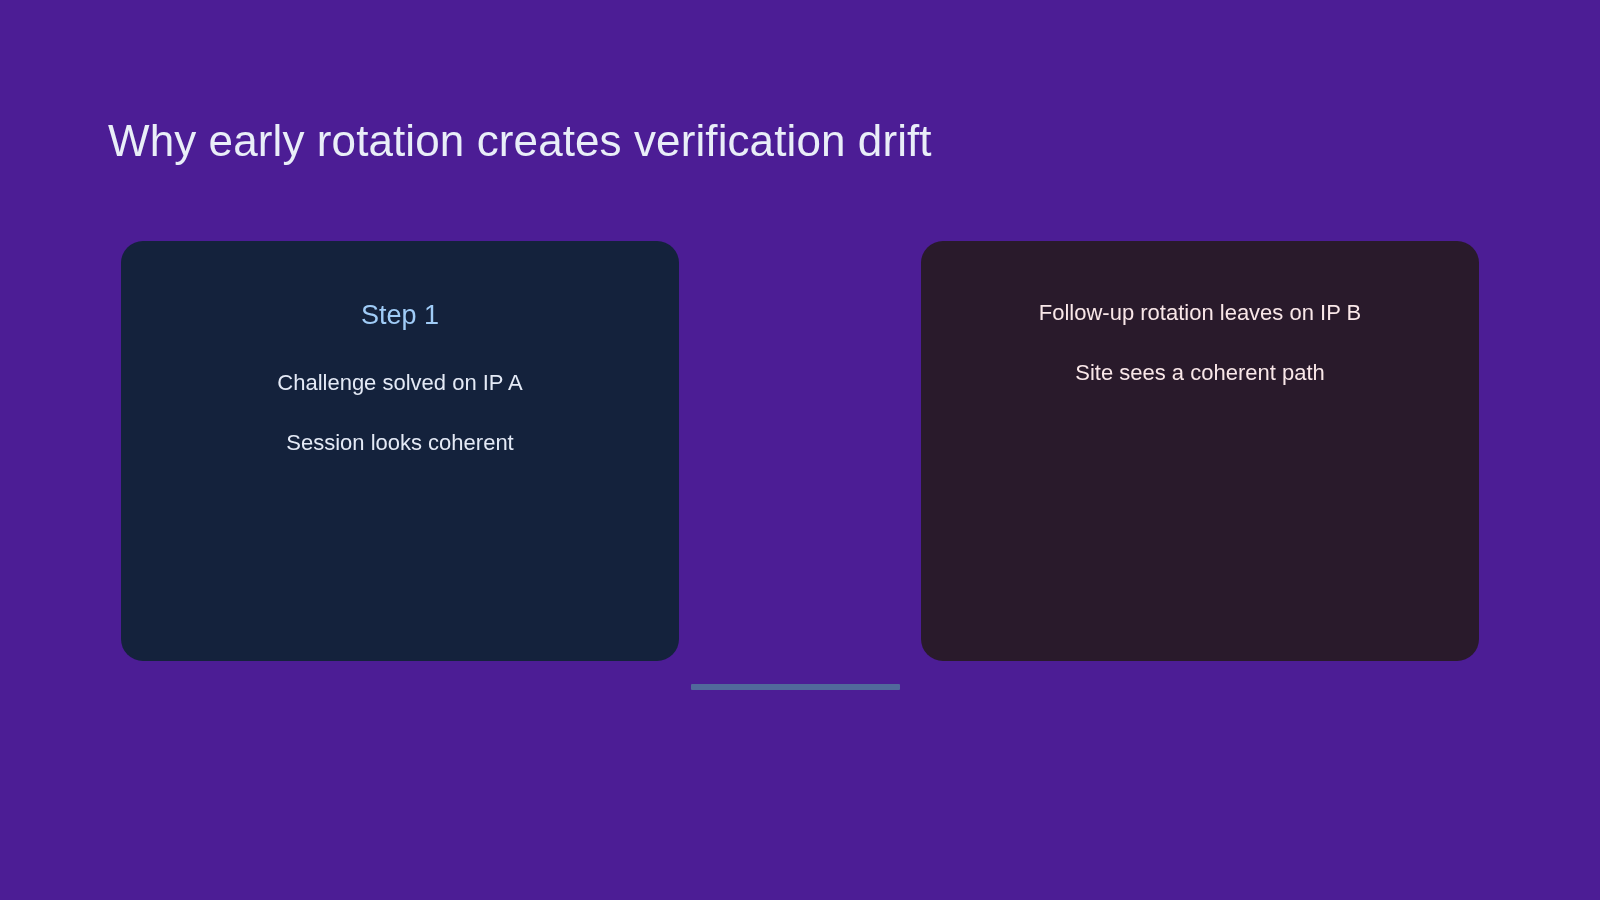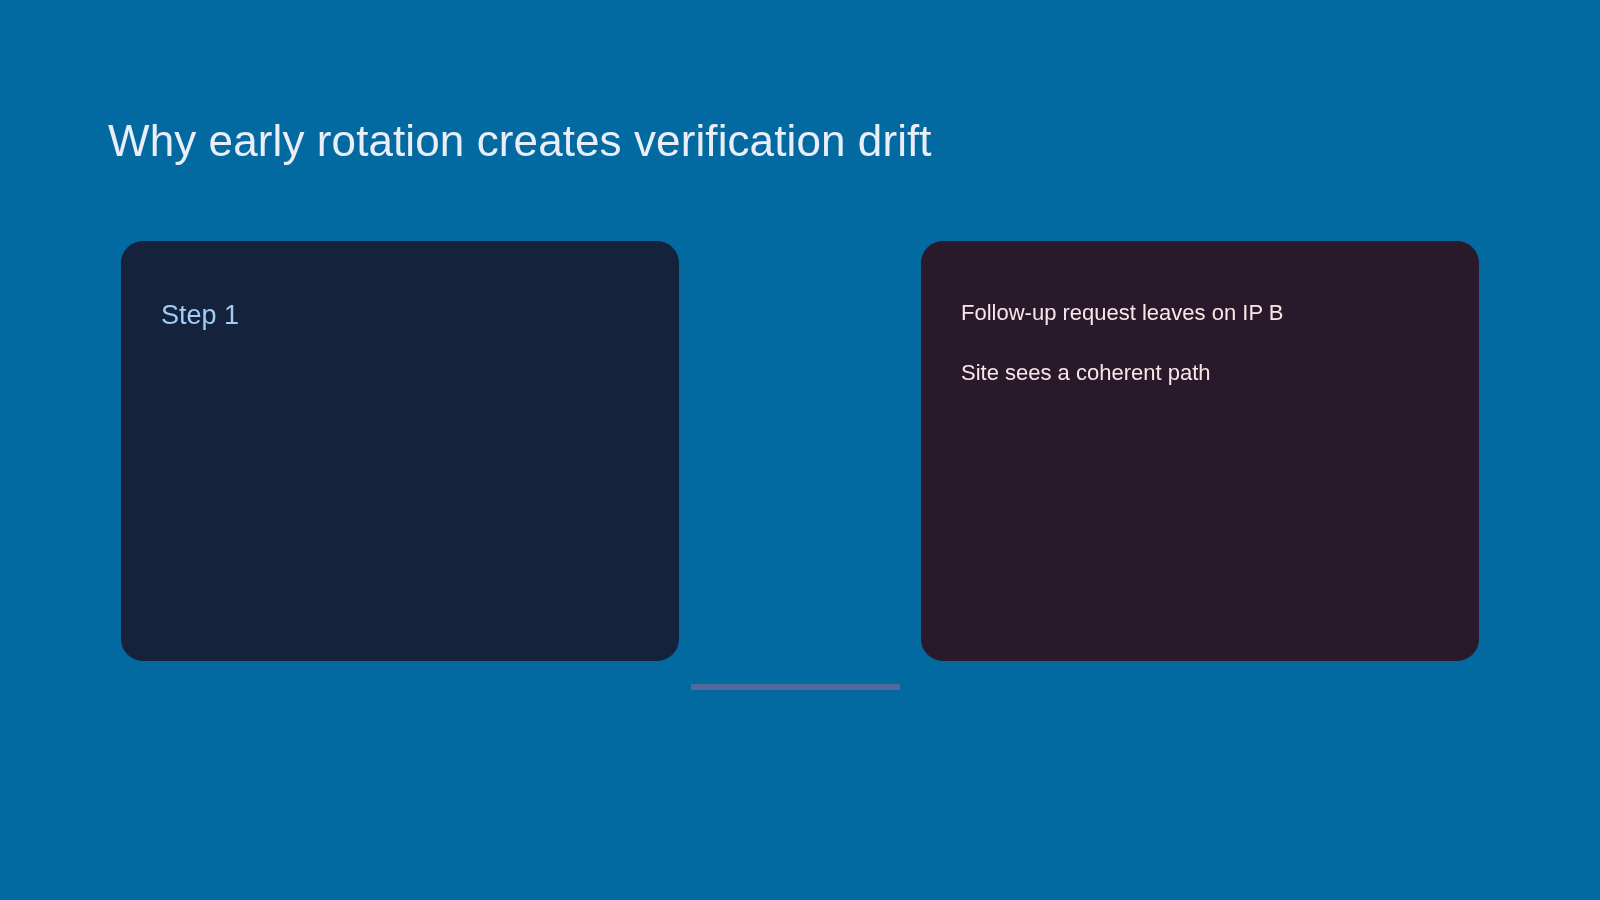--- a/index.html
+++ b/index.html
@@ -10,39 +10,40 @@
     width: 1600px;
     height: 900px;
     background: #0a0e18;
     font-family: "Liberation Sans", sans-serif;
     overflow: hidden;
   }
   .slide {
     position: relative;
     width: 1600px;
     height: 900px;
-    background: #0369a1;
+    background: #4c1d95;
   }
   .slide-title {
     position: absolute;
     left: 108px;
     top: 84px;
     font-size: 44px;
     font-weight: 400;
     line-height: 1.25;
     color: #e9eef8;
     letter-spacing: 0.1px;
     white-space: nowrap;
   }
   .steps-area {
     position: absolute;
     left: 0;
     top: 241px;
     width: 1600px;
     height: 420px;
+    text-align: center;
   }
   .step-card {
     position: absolute;
     top: 0;
     width: 558px;
     height: 420px;
     border-radius: 22px;
     box-sizing: border-box;
     padding: 58px 40px 40px 40px;
   }
@@ -92,25 +93,29 @@
 <body>
 
 <div class="slide">
 
   <h1 class="slide-title">Why early rotation creates verification drift</h1>
 
   <div class="steps-area">
 
     <div class="step-card step-1">
       <div class="step-heading">Step 1</div>
+      <ul class="step-bullets">
+        <li class="step-bullet">Challenge solved on IP A</li>
+        <li class="step-bullet">Session looks coherent</li>
+      </ul>
     </div>
 
     <div class="step-connector"></div>
 
     <div class="step-card step-2">
       <ul class="step-bullets">
-        <li class="step-bullet">Follow-up request leaves on IP B</li>
+        <li class="step-bullet">Follow-up rotation leaves on IP B</li>
         <li class="step-bullet">Site sees a coherent path</li>
       </ul>
     </div>
 
   </div>
 </div>
 
 </body></html>

